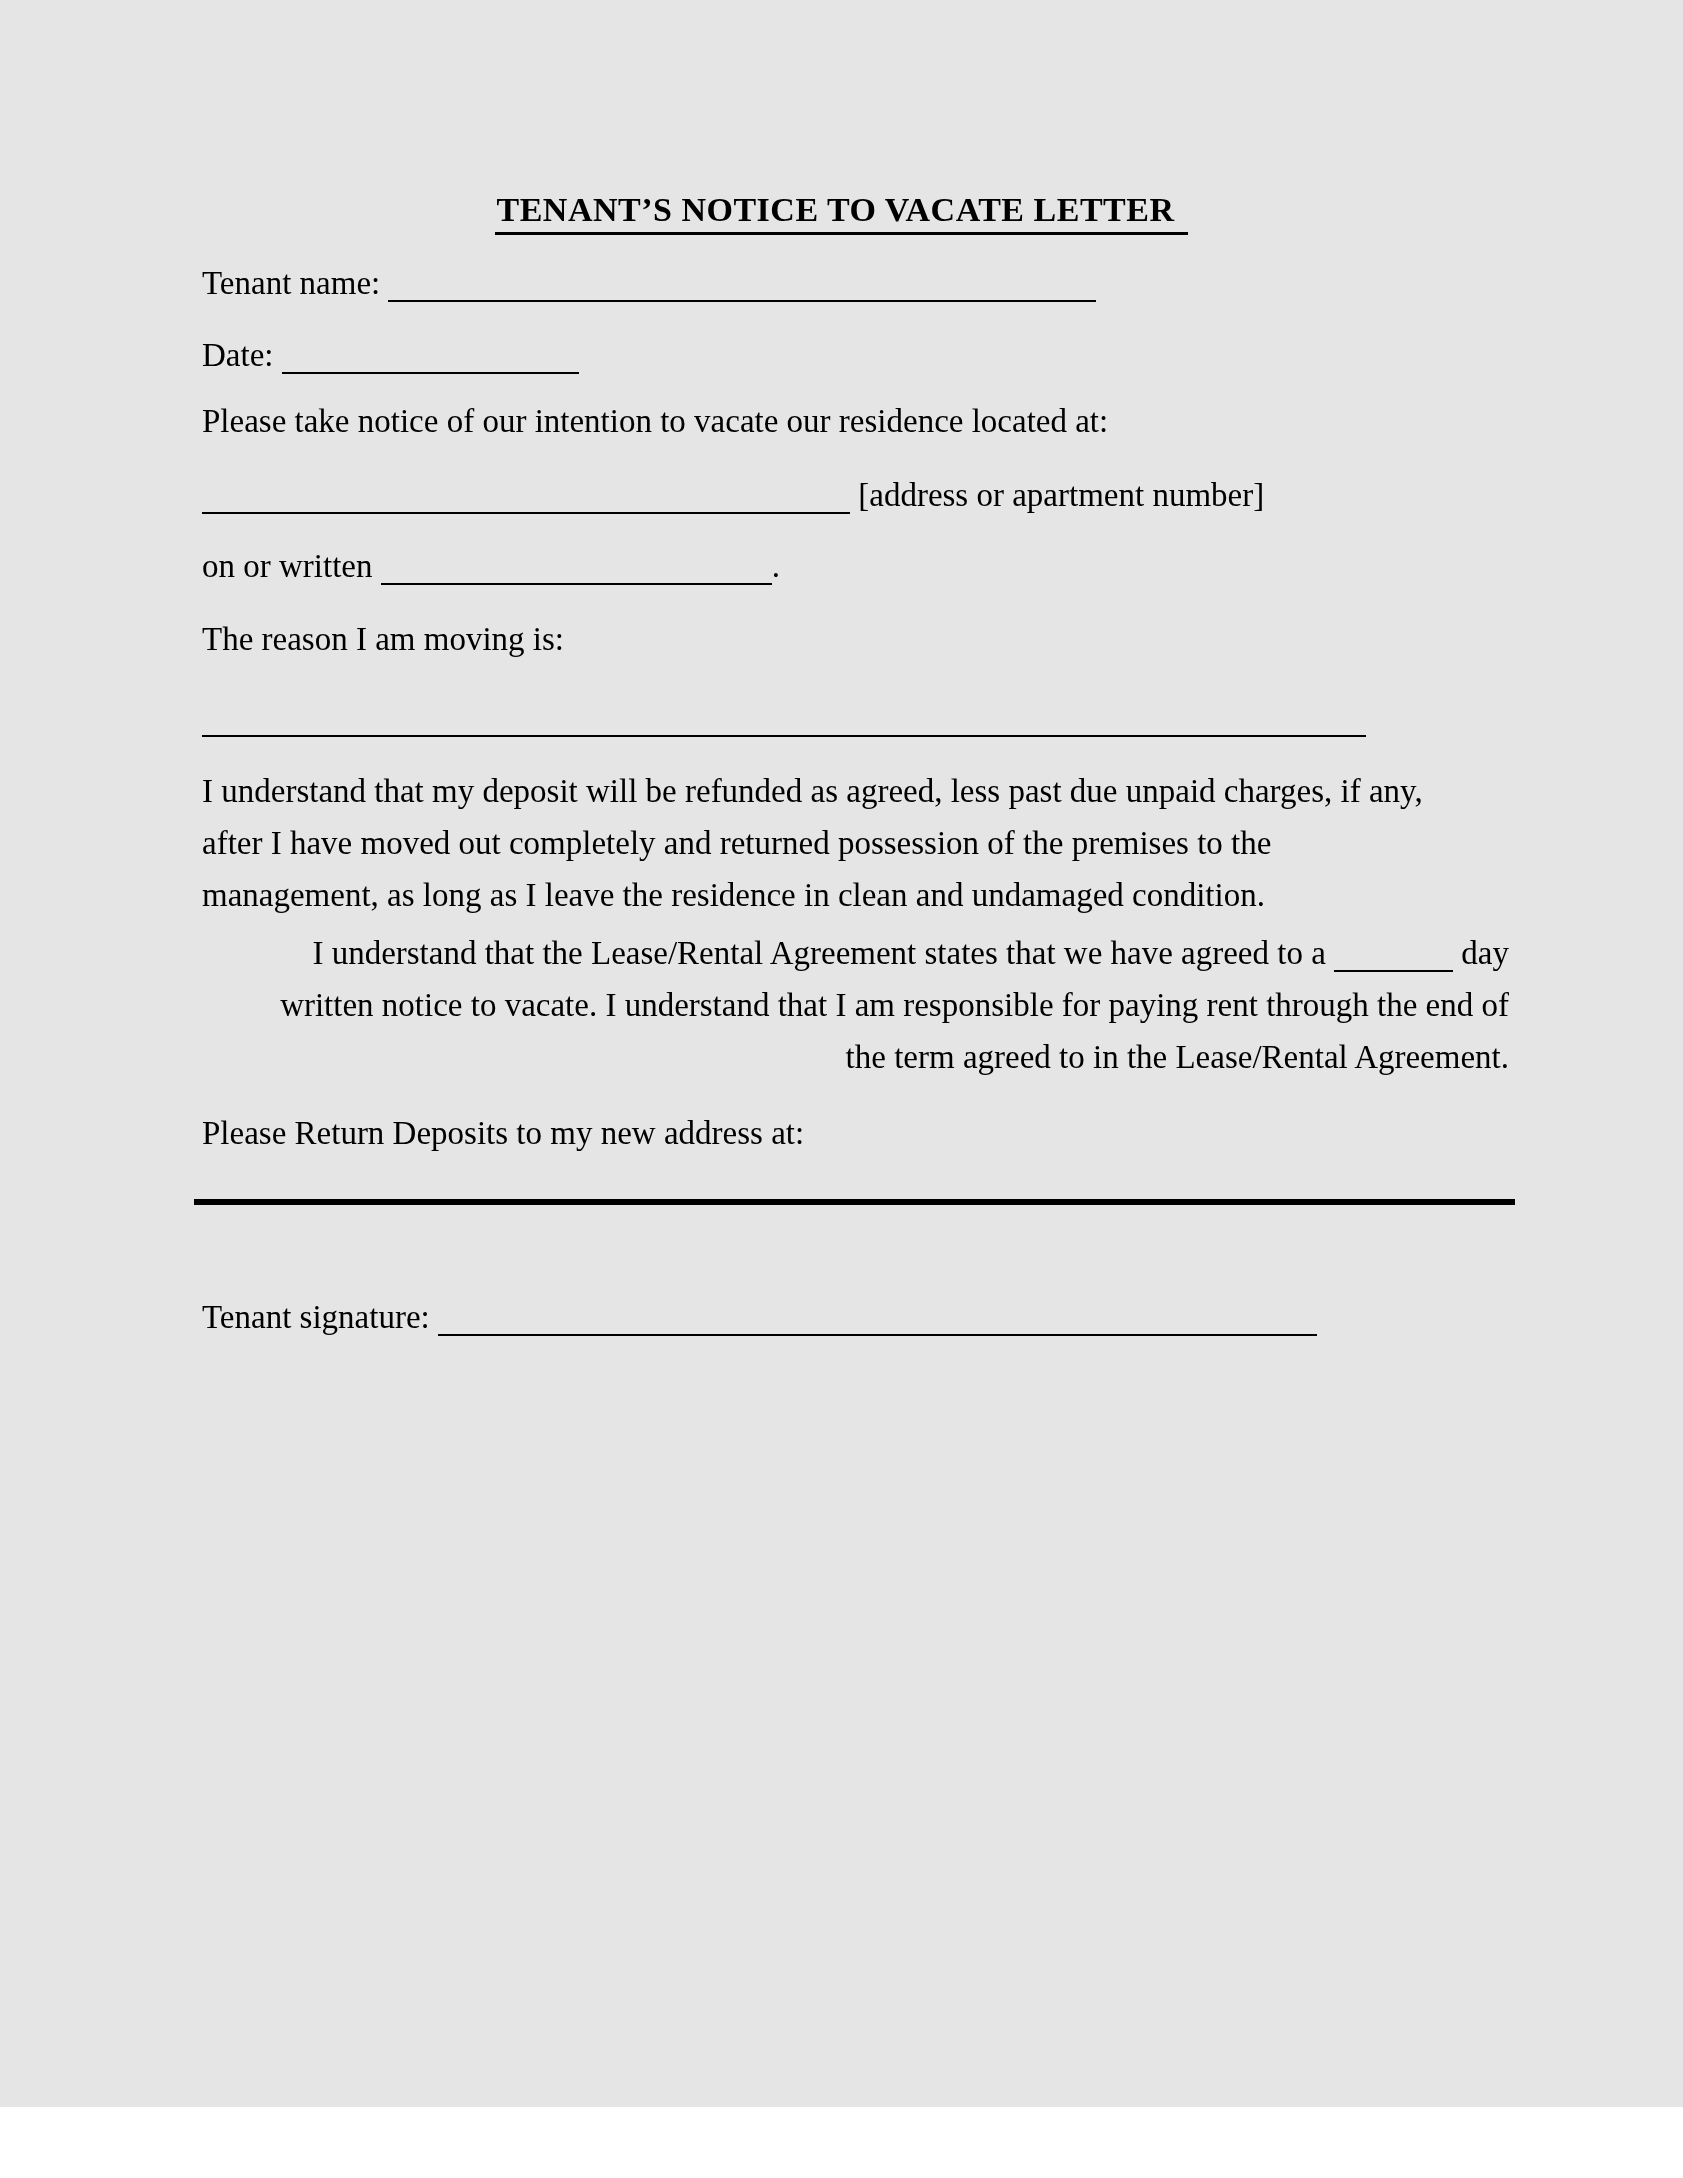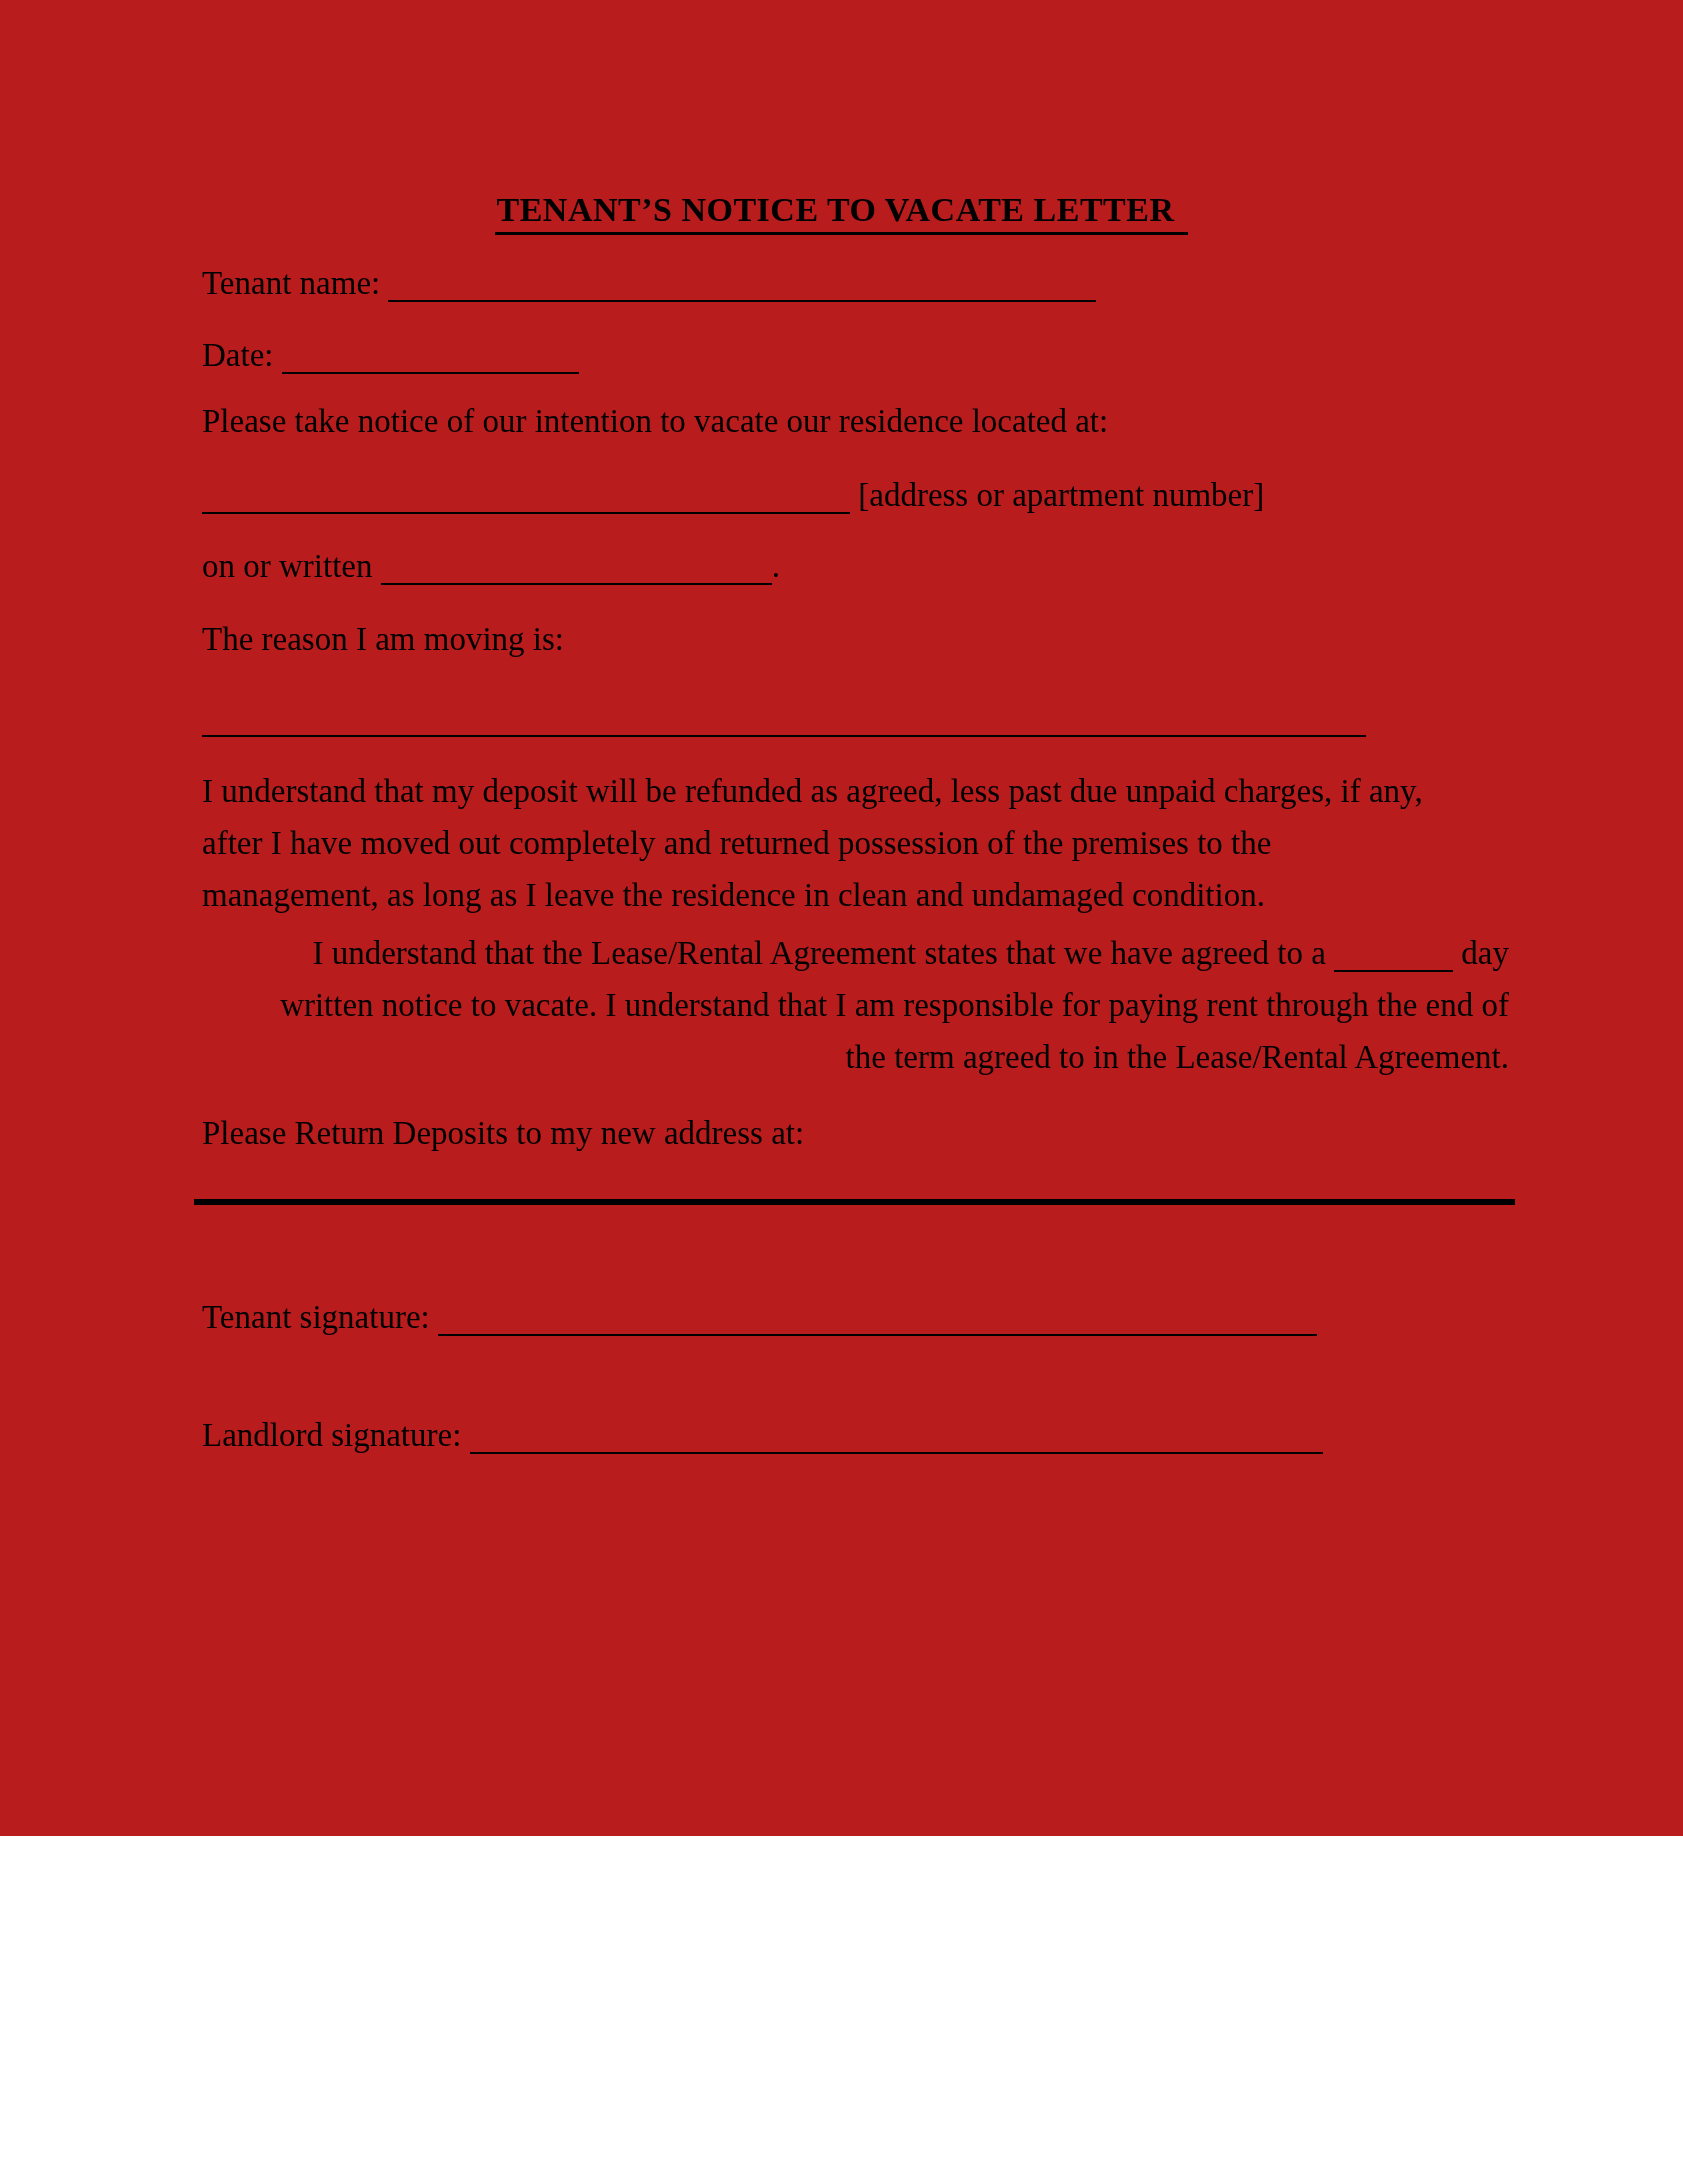--- a/index.html
+++ b/index.html
@@ -3,22 +3,22 @@
 <meta charset="utf-8">
 <style>
   html, body {
     margin: 0;
     padding: 0;
     background: #ffffff;
   }
   .page {
     position: relative;
     width: 1683px;
-    height: 1836px;
-    background: #b91c1c;
+    height: 2107px;
+    background: #e5e5e5;
     color: #000000;
     font-family: "Liberation Serif", "DejaVu Serif", serif;
     font-size: 33px;
     line-height: 38px;
     overflow: hidden;
   }
   .row {
     position: absolute;
     left: 202px;
     white-space: nowrap;
@@ -130,18 +130,15 @@
   <div class="row" style="top:1090px;margin-top:24px;">
     <span data-bind="document.paragraphs.return_deposits">Please Return Deposits to my new address at:</span>
   </div>
 
   <div class="divider"></div>
 
   <div class="row" style="top:1298px;">
     <span data-bind="document.signatures.tenant_label">Tenant signature: </span><span class="blank w-tsig" data-bind="document.blanks.tenant_signature"></span>
   </div>
 
-  <div class="row" style="top:1416px;">
-    <span data-bind="document.signatures.landlord_label">Landlord signature: </span><span class="blank w-lsig" data-bind="document.blanks.landlord_signature"></span>
-  </div>
 
 </div>
 
 
 </body></html>

